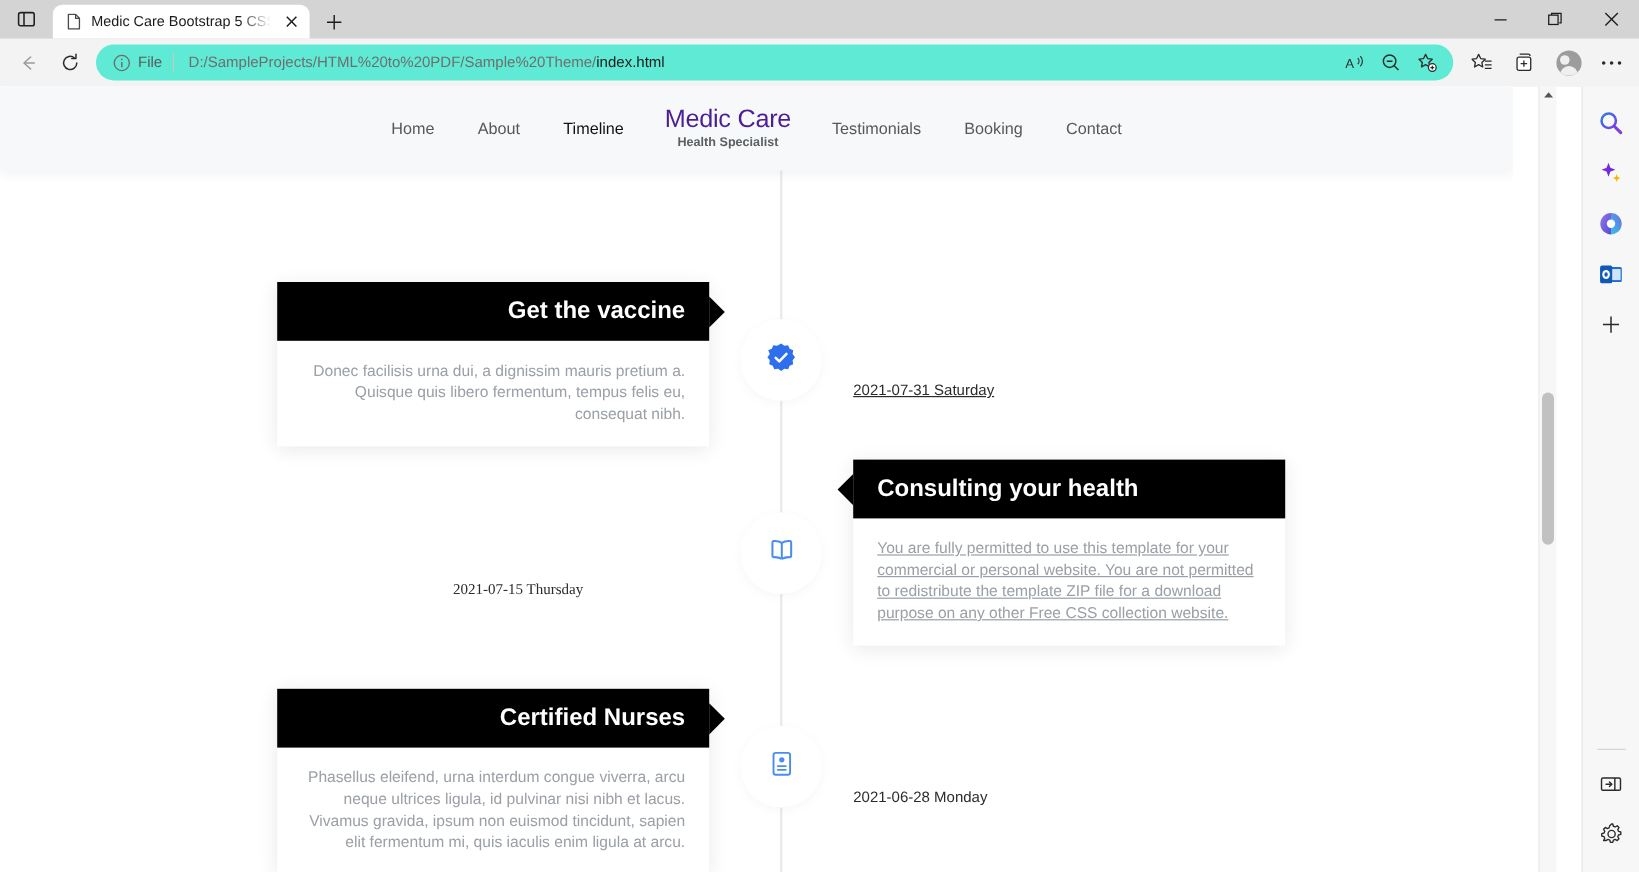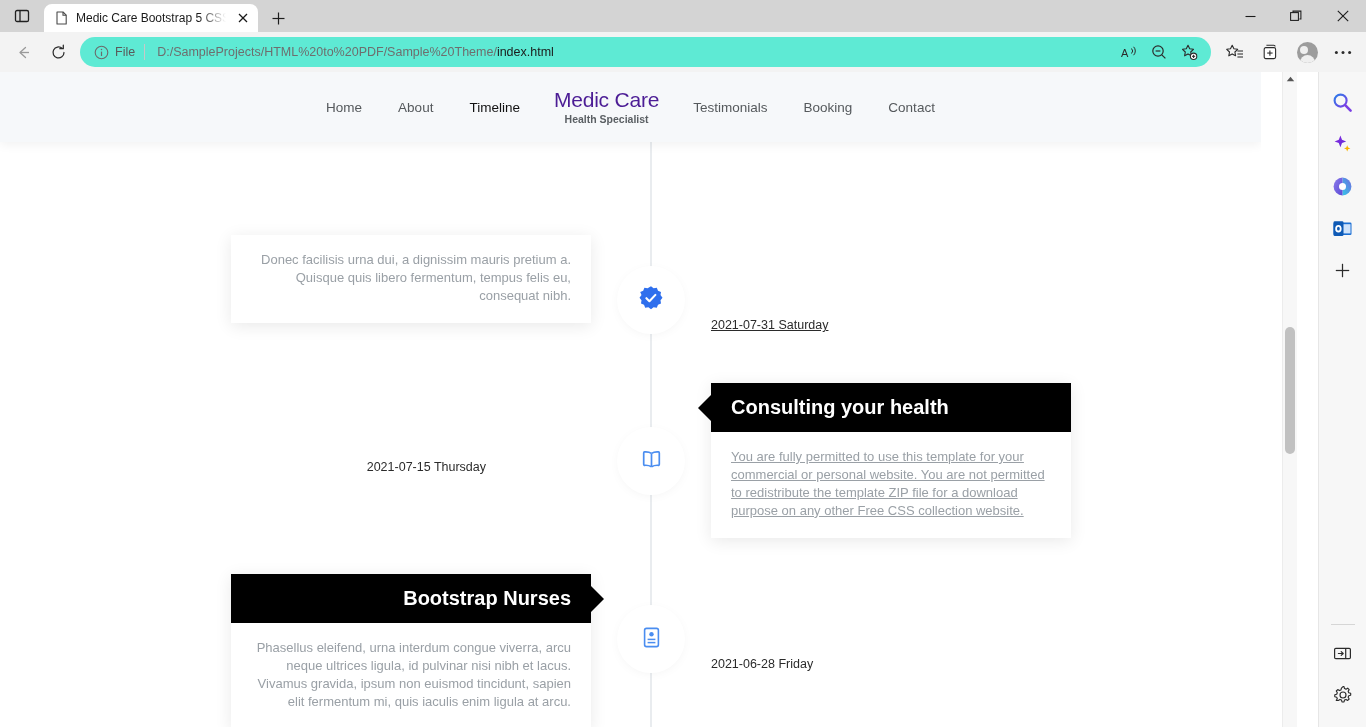--- a/index.html
+++ b/index.html
@@ -289,20 +289,21 @@
           </div>
           <a class="navlink" href="#">Testimonials</a>
           <a class="navlink" href="#">Booking</a>
           <a class="navlink" href="#">Contact</a>
         </div>
 
         <div class="timeline">
           <div class="axis"></div>
 
           <div class="card left" style="top:93px;">
+            <div class="card-head">Get the vaccine</div>
             <div class="card-body">Donec facilisis urna dui, a dignissim mauris pretium a. Quisque quis libero fermentum, tempus felis eu, consequat nibh.</div>
           </div>
           <div class="node" style="top:130px;">
             <span>
               <svg width="26" height="26" viewBox="0 0 26 26">
                 <path d="M13 1.2l2.6 2 3.2-.5 1.2 3 3 1.2-.5 3.2 2 2.6-2 2.6.5 3.2-3 1.2-1.2 3-3.2-.5-2.6 2-2.6-2-3.2.5-1.2-3-3-1.2.5-3.2-2-2.6 2-2.6L2.2 6.9l3-1.2 1.2-3 3.2.5z" fill="#2f6fed"></path>
                 <path d="M8.4 13.2l3 3 6-6.3" fill="none" stroke="#ffffff" stroke-width="2.1" stroke-linecap="round" stroke-linejoin="round"></path>
               </svg>
             </span>
           </div>
@@ -314,37 +315,37 @@
           </div>
           <div class="node" style="top:291px;">
             <span>
               <svg width="25" height="25" viewBox="0 0 25 25">
                 <path d="M12.5 6.4C10.6 5.1 8.2 4.7 5.6 4.9a1 1 0 0 0-.9 1v11.4a1 1 0 0 0 1.05 1c2.3-.15 4.6.2 6.75 1.4" fill="none" stroke="#4a8df0" stroke-width="1.7" stroke-linejoin="round"></path>
                 <path d="M12.5 6.4c1.9-1.3 4.3-1.7 6.9-1.5a1 1 0 0 1 .9 1v11.4a1 1 0 0 1-1.05 1c-2.3-.15-4.6.2-6.75 1.4" fill="none" stroke="#4a8df0" stroke-width="1.7" stroke-linejoin="round"></path>
                 <line x1="12.5" y1="6.4" x2="12.5" y2="19.7" stroke="#4a8df0" stroke-width="1.7"></line>
               </svg>
             </span>
           </div>
-          <div class="datelbl left-of" style="top:318px;">2021-07-15 Thursday</div>
+          <div class="datelbl left-of" style="top:342px;font-family:Liberation Serif, serif;">2021-07-15 Thursday</div>
 
           <div class="card left" style="top:432px;">
-            <div class="card-head">Bootstrap Nurses</div>
+            <div class="card-head">Certified Nurses</div>
             <div class="card-body">Phasellus eleifend, urna interdum congue viverra, arcu neque ultrices ligula, id pulvinar nisi nibh et lacus. Vivamus gravida, ipsum non euismod tincidunt, sapien elit fermentum mi, quis iaculis enim ligula at arcu.</div>
           </div>
           <div class="node" style="top:469px;">
             <span>
               <svg width="23" height="23" viewBox="0 0 23 23">
                 <rect x="4.6" y="2.4" width="13.8" height="18.2" rx="1.9" fill="none" stroke="#4a8df0" stroke-width="1.6"></rect>
                 <circle cx="11.5" cy="8.2" r="2.2" fill="#4a8df0"></circle>
                 <line x1="7.6" y1="13.4" x2="15.4" y2="13.4" stroke="#4a8df0" stroke-width="1.5"></line>
                 <line x1="7.6" y1="16.6" x2="15.4" y2="16.6" stroke="#4a8df0" stroke-width="1.5"></line>
               </svg>
             </span>
           </div>
-          <div class="datelbl right-of" style="top:515px;">2021-06-28 Friday</div>
+          <div class="datelbl right-of" style="top:515px;">2021-06-28 Monday</div>
 
         </div>
 
       </div>
     </div>
 
     <div class="pagescroll">
       <div class="ps-up">
         <svg width="9" height="6" viewBox="0 0 9 6">
             <path d="M4.5 0.8L8.2 5.2H0.8z" fill="#555"></path>

